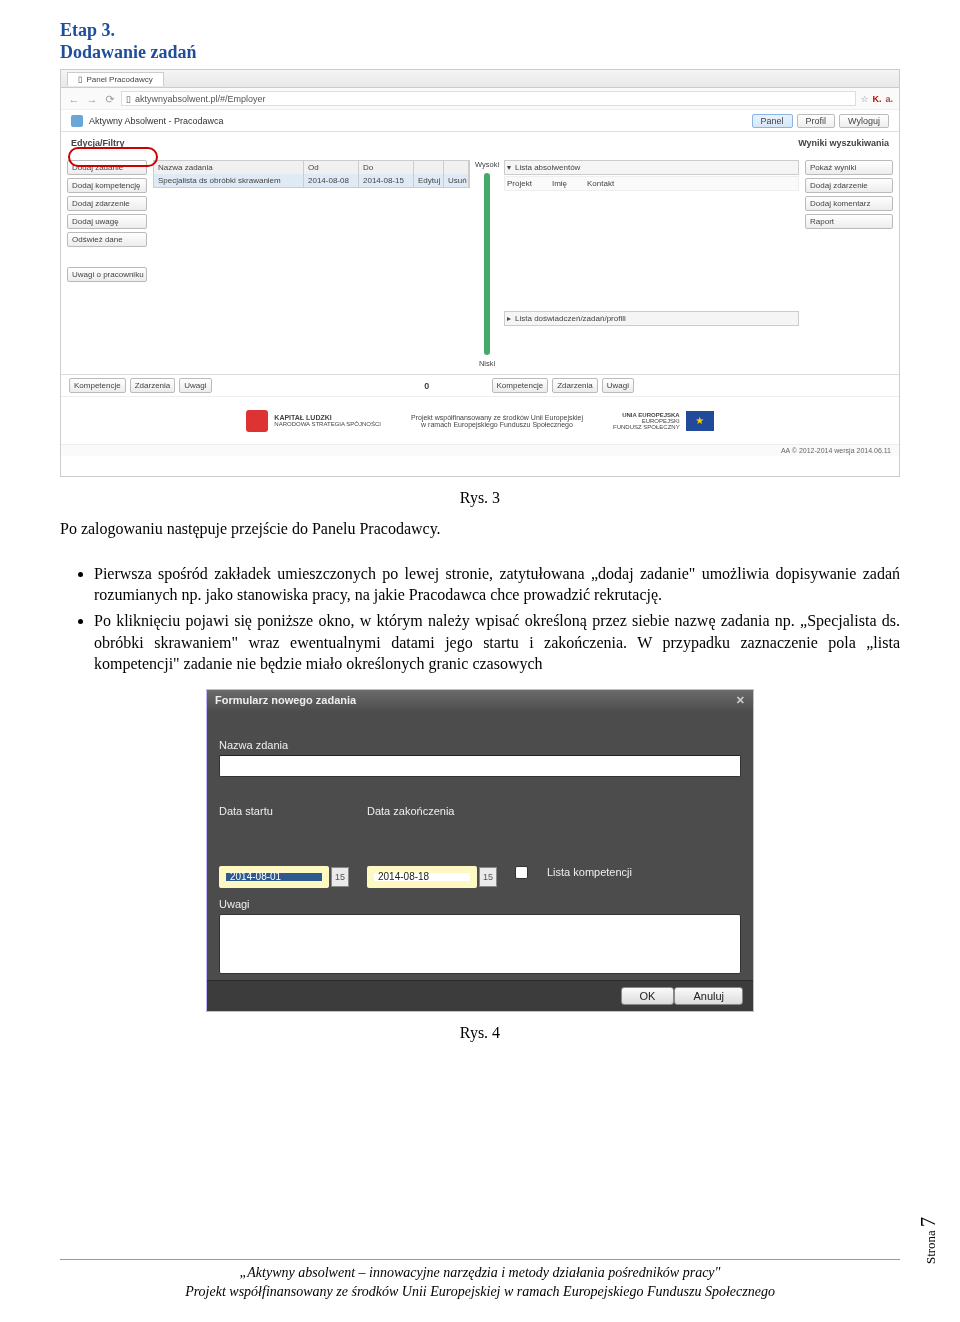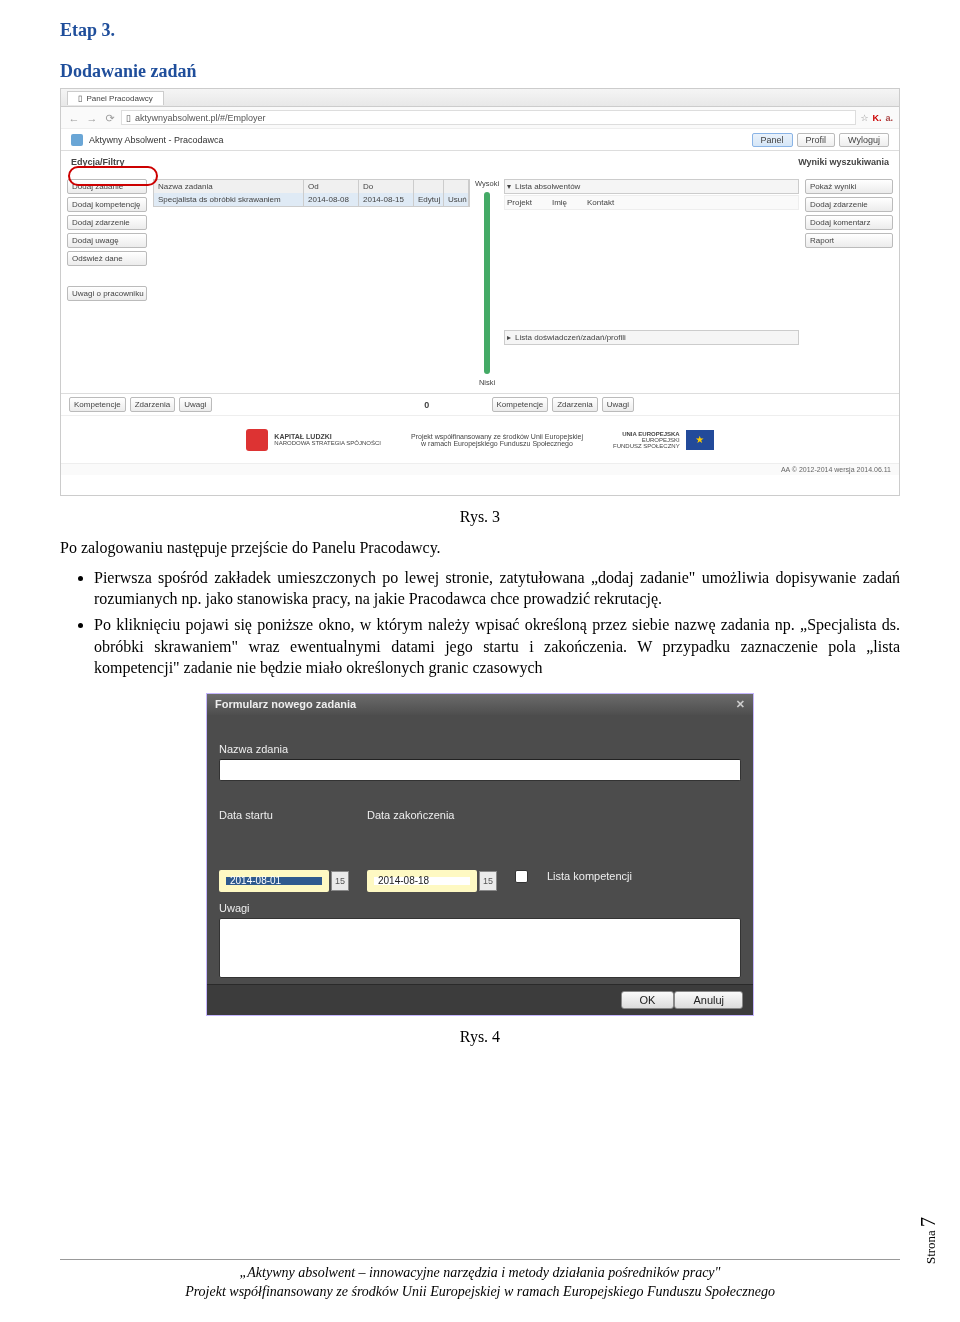--- a/index.html
+++ b/index.html
@@ -6,21 +6,21 @@
   body {
     font-family: "Times New Roman", serif;
     font-size: 16px;
     color: #000;
     width: 960px;
     background: #fff;
     padding: 20px 60px 30px 60px;
     position: relative;
     min-height: 1322px;
   }
-  .step-heading { color: #1f4e9b; font-weight: bold; font-size: 18px; margin-bottom: 20px; }
+  .step-heading { color: #1f4e9b; font-weight: bold; font-size: 18px; margin-bottom: 1px; }
   .subheading { color: #1f4e9b; font-weight: bold; font-size: 18px; margin-bottom: 6px; }
   .screenshot-a {
     width: 100%;
     height: 408px;
     border: 1px solid #ccc;
     background: #fff;
     position: relative;
     font-family: Verdana, Arial, sans-serif;
     font-size: 9px;
     color: #444;
@@ -156,21 +156,21 @@
     background: #fff;
     font-size: 7px;
     color: #444;
   }
   .sponsor-block { display: flex; align-items: center; gap: 6px; }
   .sponsor-icon { width: 22px; height: 22px; background: #d33; border-radius: 3px; }
   .eu-flag { width: 28px; height: 20px; background: #224a9a; display: flex; align-items: center; justify-content: center; color: #ffcc00; font-size: 10px; }
   .ssa-footbar { font-size: 7px; color: #666; text-align: right; padding: 2px 8px; border-top: 1px solid #eee; background: #fafafa; }
 
   .caption { text-align: center; margin: 12px 0; font-size: 16px; }
-  .body-text { font-size: 16px; text-align: justify; margin-bottom: 8px; line-height: 1.3; }
+  .body-text { font-size: 16px; text-align: justify; margin-bottom: 23px; line-height: 1.3; }
   ul.bullets { list-style: disc; padding-left: 34px; margin-bottom: 14px; }
   ul.bullets li { font-size: 16px; text-align: justify; line-height: 1.35; margin-bottom: 4px; }
 
   .screenshot-b {
     width: 548px;
     margin: 0 auto;
     background: #c4b5fd;
     padding: 1px;
     font-family: Verdana, Arial, sans-serif;
     font-size: 11px;

